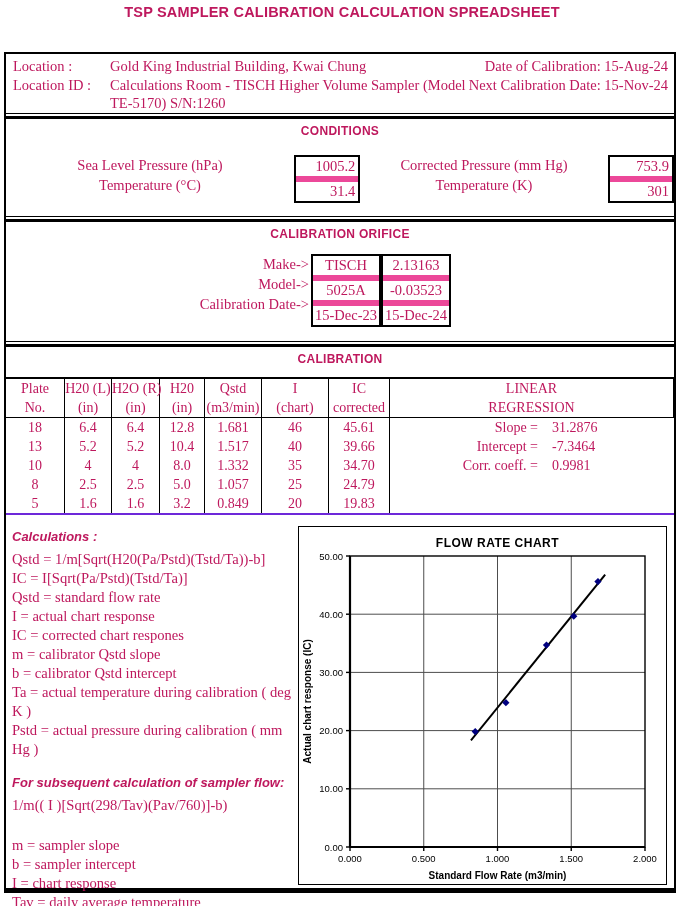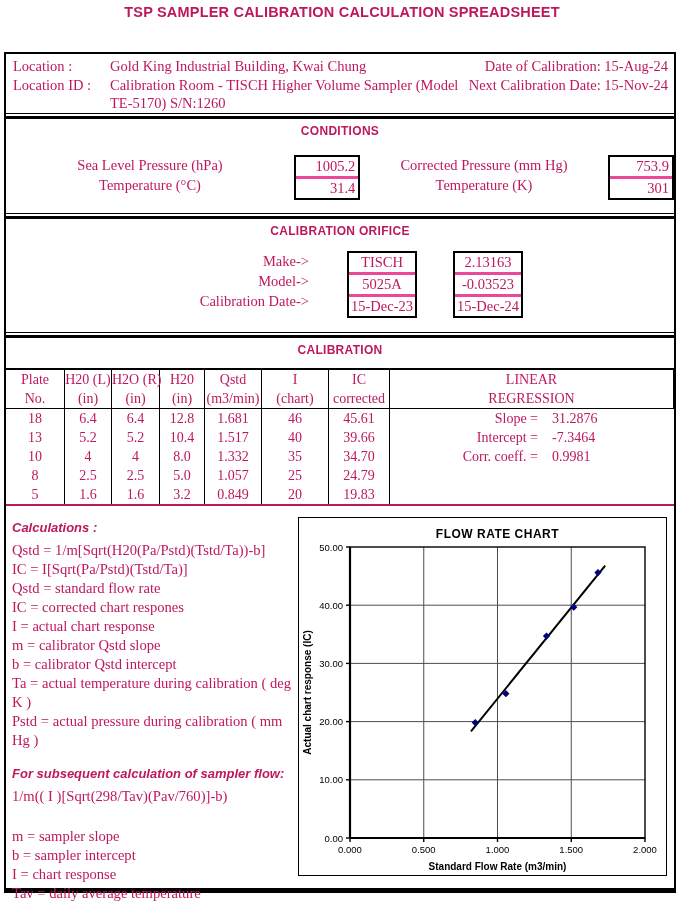--- a/index.html
+++ b/index.html
@@ -26,31 +26,31 @@
     font-size:12px; padding-top:5px; letter-spacing:0.3px;
   }
   
   .field-wrap { display:flex; align-items:flex-start; font-size:14.5px; }
   .labels { display:flex; flex-direction:column; }
   .labels > div { height:20px; line-height:20px; }
   .lab-left  { width:305px; text-align:center; }
   .lab-right { width:262px; text-align:center; }
   .lab-left.ralign > div { text-align:right; padding-right:2px; }
   .vstack { border:2px solid #000; width:70px; box-sizing:border-box; background:#fff; }
-  .vcell { height:19px; line-height:19px; border-bottom:3px solid #ec4899; padding:0 3px; }
+  .vcell { height:19px; line-height:19px; border-bottom:6px solid #ec4899; padding:0 3px; }
   .vcell:last-child { border-bottom:none; }
   .vcell.num { text-align:right; }
   .vcell.ctr { text-align:center; padding:0 1px; }
   .cond-wrap { margin-top:17px; }
-  .orif-wrap { margin-top:13px;gap:36px; }
+  .orif-wrap { margin-top:13px; }
   
   .cal-table {
     display:grid; margin-top:11px;
     grid-template-columns:59px 47px 48px 45px 57px 67px 61px 1fr;
-    border-top:2px solid #000; border-bottom:2px solid #be185d; font-size:14px;
+    border-top:2px solid #000; border-bottom:2px solid #6d28d9; font-size:14px;
   }
   .hc { border-right:1px solid #000; border-bottom:1px solid #000; text-align:center; height:38px; }
   .hc:last-child { border-right:none; }
   .hl { height:19px; line-height:19px; white-space:nowrap; }
   .dc { border-right:1px solid #000; text-align:center; height:19px; line-height:19px; }
   .reg-cell { grid-column:8; grid-row:2 / span 5; padding-top:0; }
   .reg-row { display:flex; height:19px; line-height:19px; }
   .reg-label { width:148px; text-align:right; }
   .reg-value { padding-left:14px; }
   
@@ -75,21 +75,21 @@
 <div class="page">
   <div class="main-title">TSP SAMPLER CALIBRATION CALCULATION SPREADSHEET</div>
 
   <div class="doc">
 
     <div class="info">
       <div>Location :</div>
       <div>Gold King Industrial Building, Kwai Chung</div>
       <div class="r">Date of Calibration: 15-Aug-24</div>
       <div>Location ID  :</div>
-      <div>Calibration Room - TISCH Higher Volume Sampler (Model</div>
+      <div>Calculations Room - TISCH Higher Volume Sampler (Model</div>
       <div class="r">Next Calibration Date: 15-Nov-24</div>
       <div></div>
       <div>TE-5170) S/N:1260</div>
       <div></div>
     </div>
 
     <div class="divider"></div>
 
     <div class="sec-head">CONDITIONS</div>
     <div class="field-wrap cond-wrap">
@@ -223,22 +223,22 @@
         <div class="dc">19.83</div>
       </div>
 
     <div class="bottom">
       <div class="calc">
         <div class="calc-head">Calculations :</div>
         <div>Qstd = 1/m[Sqrt(H20(Pa/Pstd)(Tstd/Ta))-b]</div>
         <div>IC = I[Sqrt(Pa/Pstd)(Tstd/Ta)]</div>
         <div class="defs1">
             <div>Qstd = standard flow rate</div>
+            <div>I = actual chart response</div>
             <div>IC = corrected chart respones</div>
-            <div>I = actual chart response</div>
             <div>m = calibrator Qstd slope</div>
             <div>b = calibrator Qstd intercept</div>
             <div>Ta = actual temperature during calibration ( deg K )</div>
             <div>Pstd = actual pressure during calibration ( mm Hg )</div>
           </div>
         <div class="calc-head sub-head">For subsequent calculation of sampler flow:</div>
         <div>1/m(( I )[Sqrt(298/Tav)(Pav/760)]-b)</div>
         <div class="defs2">
             <div>m = sampler slope</div>
             <div>b  = sampler intercept</div>

